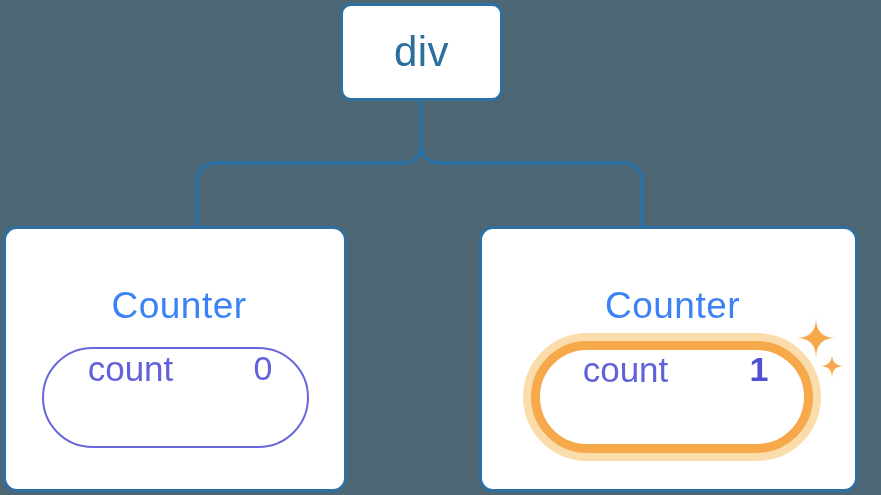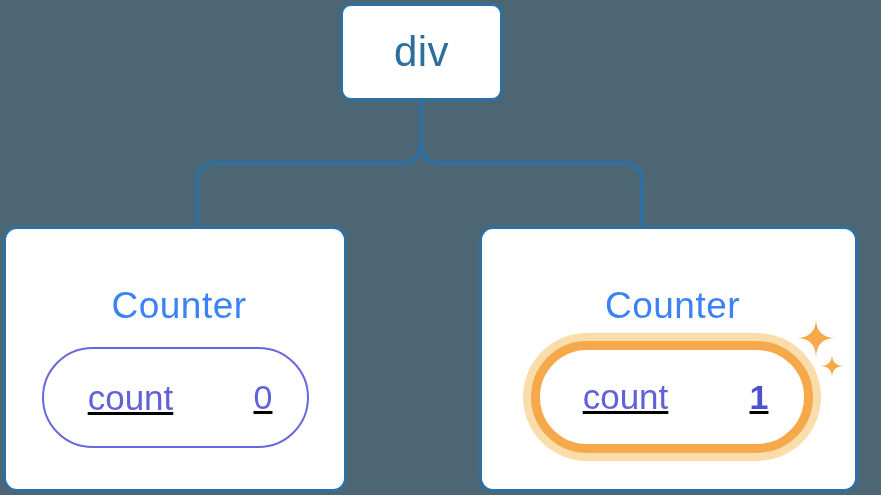--- a/index.html
+++ b/index.html
@@ -57,25 +57,24 @@
     font-size: 37px;
     font-weight: 500;
     color: #3b82f6;
     letter-spacing: 0.5px;
     margin-top: 10px;
   }
 
   .pill {
     position: absolute;
     display: flex;
-    align-items: center;
+    align-items: flex-start;
     background: #ffffff;
     border-radius: 999px;
     overflow: hidden;
-    text-decoration: underline;
   }
   .pill-plain {
     left: 36px; top: 118px;
     width: 267px; height: 101px;
     border: 2px solid #6868dc;
   }
   .pill-highlight {
     left: 49px; top: 112px;
     width: 282px; height: 112px;
     border: 9px solid #f6a94b;

